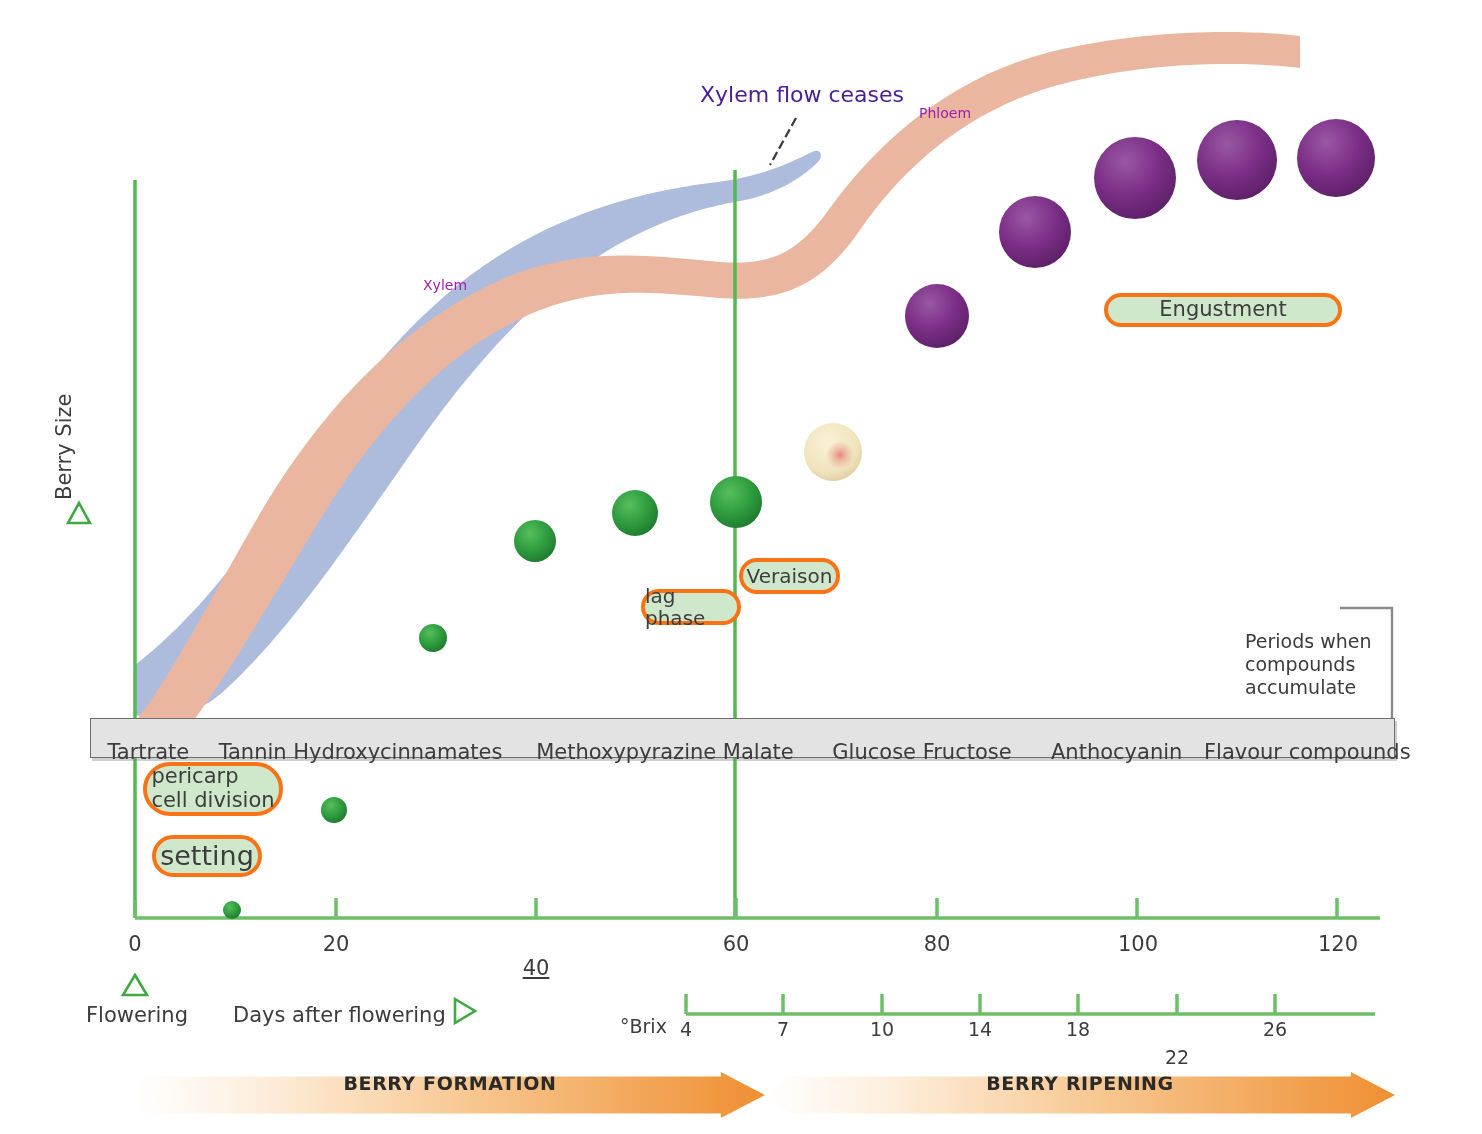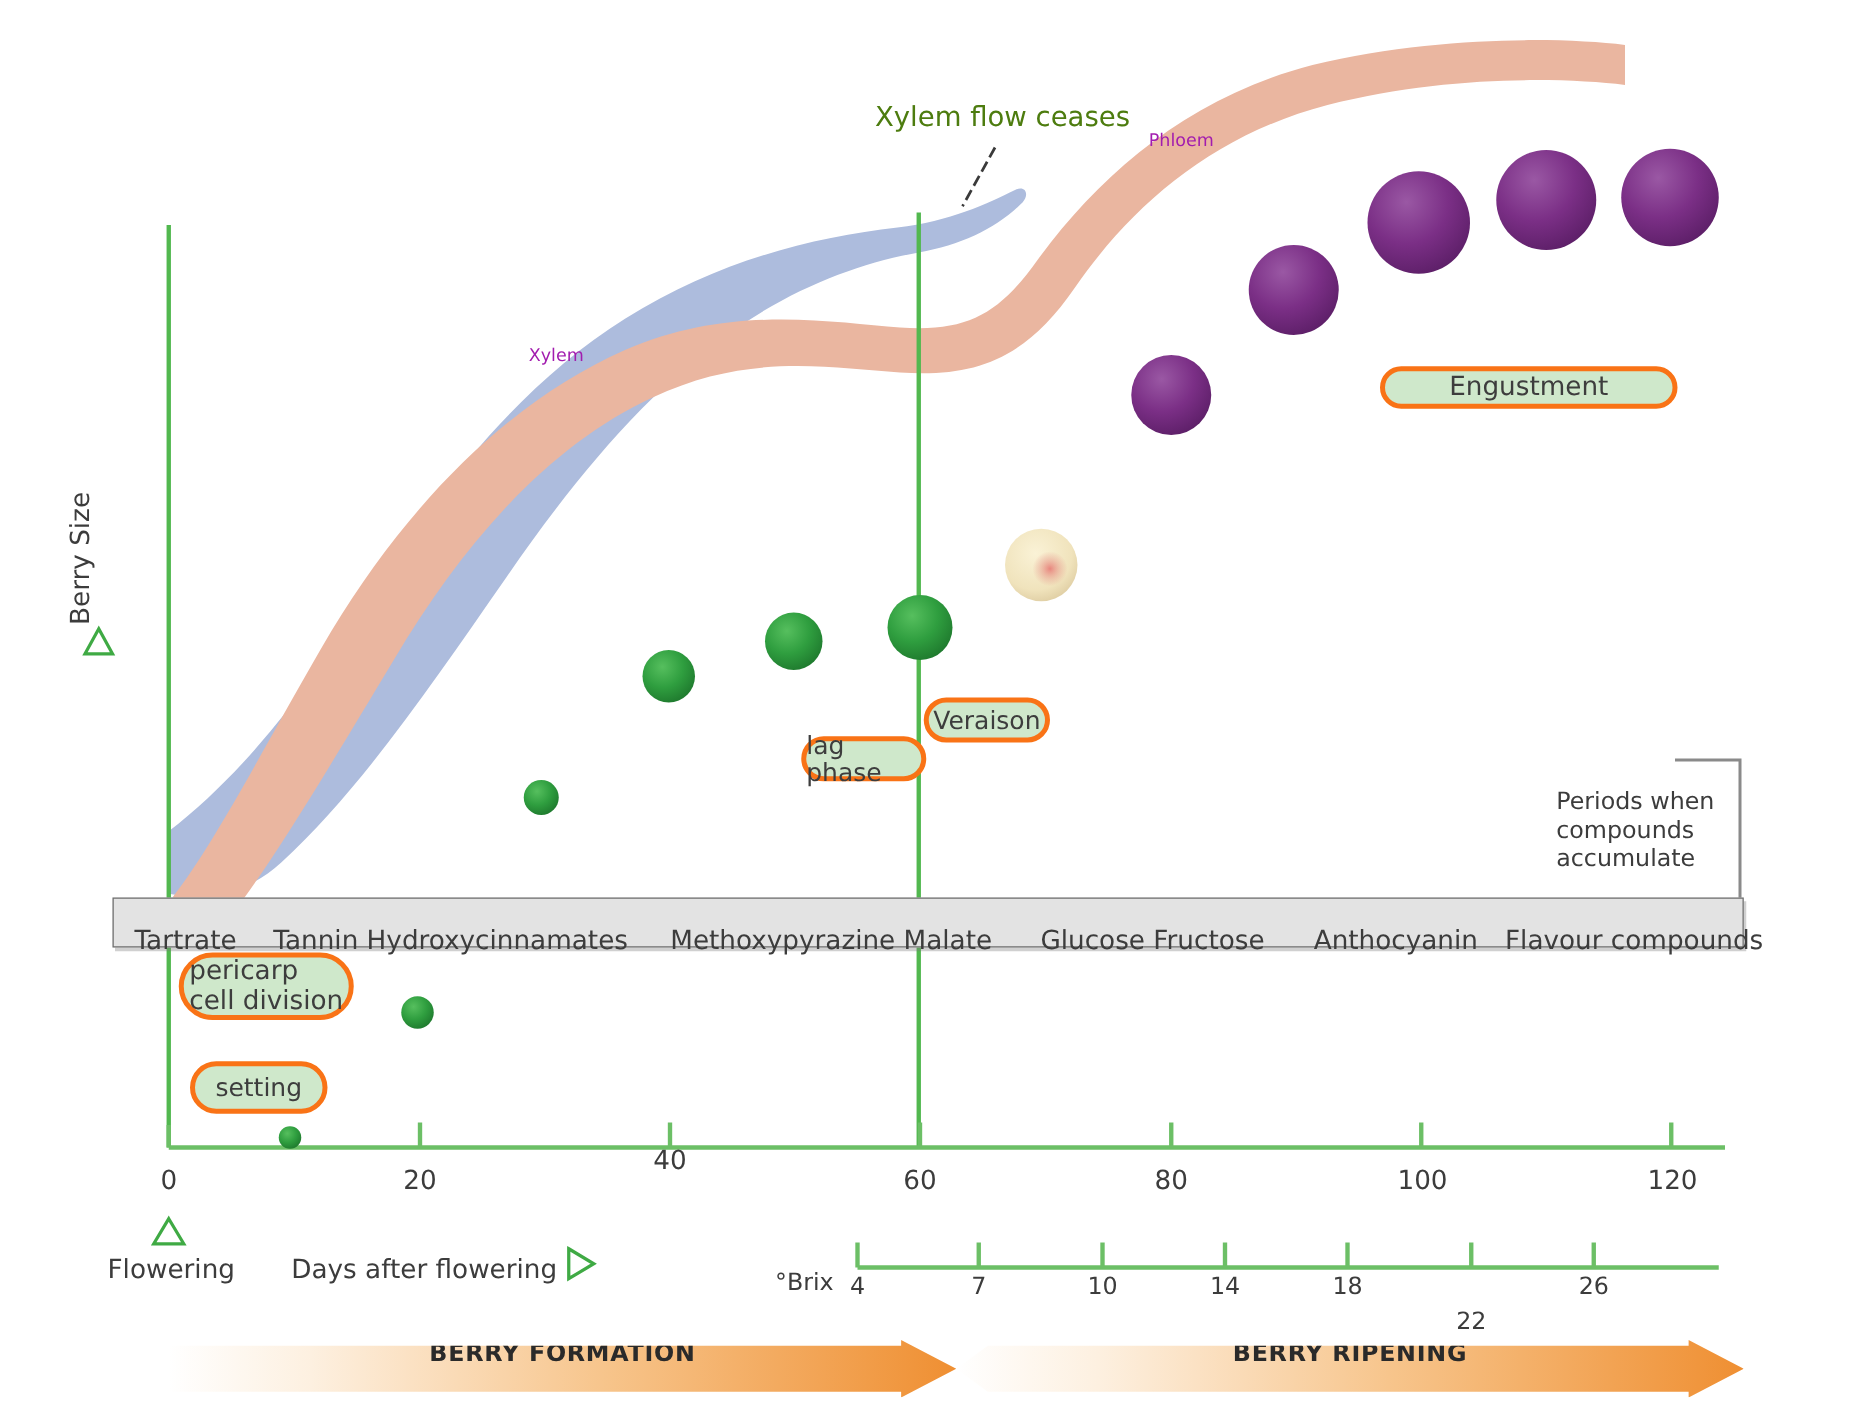--- a/index.html
+++ b/index.html
@@ -70,21 +70,21 @@
     background:linear-gradient(to right,#ffffff 0%,#fdf0e0 18%,#f7c58c 55%,#ef8f32 100%);
     clip-path:polygon(0 10%,93% 10%,93% 0,100% 50%,93% 100%,93% 90%,0 90%);
   }
   #arrow-ripening{
     left:765px;top:1072px;width:630px;
     background:linear-gradient(to right,#ffffff 0%,#fdf0e0 18%,#f7c58c 55%,#ef8f32 100%);
     clip-path:polygon(0 50%,4% 10%,93% 10%,93% 0,100% 50%,93% 100%,93% 90%,4% 90%);
   }
 
   .curve-label{position:absolute;font-size:14px;color:#a21caf;}
-  .anno{position:absolute;font-size:22px;color:#4d7c0f;white-space:nowrap;}
+  .anno{position:absolute;font-size:22px;color:#4c1d95;white-space:nowrap;}
 
   #ylabel{
     position:absolute;left:52px;top:500px;
     font-size:21px;color:#3c3c3c;
     transform:rotate(-90deg);transform-origin:left top;
     white-space:nowrap;
   }
   #flowering-label{position:absolute;left:86px;top:1003px;font-size:21px;color:#3c3c3c;}
   #days-label{position:absolute;left:233px;top:1003px;font-size:21px;color:#3c3c3c;}
   #brix-title{position:absolute;left:620px;top:1015px;font-size:19px;color:#3c3c3c;}
@@ -226,41 +226,41 @@
   </svg>
 
   <div id="ylabel">Berry Size</div>
 
   <div class="curve-label" style="left:423px;top:277px;">Xylem</div>
   <div class="curve-label" style="left:919px;top:105px;">Phloem</div>
   <div class="anno" style="left:700px;top:82px;">Xylem flow ceases</div>
 
   <div class="pill" style="left:143px;top:762px;width:140px;height:54px;font-size:21px;white-space:pre-line;">pericarp
 cell division</div>
-  <div class="pill" style="left:152px;top:835px;width:110px;height:42px;font-size:20px;margin-top:14px;">setting</div>
+  <div class="pill" style="left:152px;top:835px;width:110px;height:42px;font-size:27px;">setting</div>
   <div class="pill" style="left:641px;top:589px;width:100px;height:36px;font-size:20px;">lag phase</div>
   <div class="pill" style="left:739px;top:558px;width:101px;height:36px;font-size:20px;">Veraison</div>
   <div class="pill" style="left:1104px;top:293px;width:238px;height:34px;font-size:21px;">Engustment</div>
 
   <div id="compound-bar">
     <div class="seg" style="width:115px;">Tartrate</div>
     <div class="seg" style="width:310px;">Tannin Hydroxycinnamates</div>
     <div class="seg" style="width:300px;">Methoxypyrazine Malate</div>
     <div class="seg" style="width:215px;">Glucose Fructose</div>
     <div class="seg" style="width:175px;">Anthocyanin</div>
     <div class="seg" style="width:190px;">Flavour compounds</div>
   </div>
 
   <div id="legend-text" style="white-space:pre-line;">Periods when
 compounds
 accumulate</div>
 
   <div class="tick-label txt" style="left:115px;top:932px;width:40px;">0</div>
   <div class="tick-label txt" style="left:316px;top:932px;width:40px;">20</div>
-  <div class="tick-label txt" style="left:516px;top:916px;width:40px;">40</div>
+  <div class="tick-label txt" style="left:516px;top:956px;width:40px;text-decoration:underline;">40</div>
   <div class="tick-label txt" style="left:716px;top:932px;width:40px;">60</div>
   <div class="tick-label txt" style="left:917px;top:932px;width:40px;">80</div>
   <div class="tick-label txt" style="left:1113px;top:932px;width:50px;">100</div>
   <div class="tick-label txt" style="left:1313px;top:932px;width:50px;">120</div>
 
   <div id="flowering-label">Flowering</div>
   <div id="days-label">Days after flowering</div>
 
   <div id="brix-title">°Brix</div>
   <div class="brix-label txt" style="left:671px;top:1018px;width:30px;">4</div>

